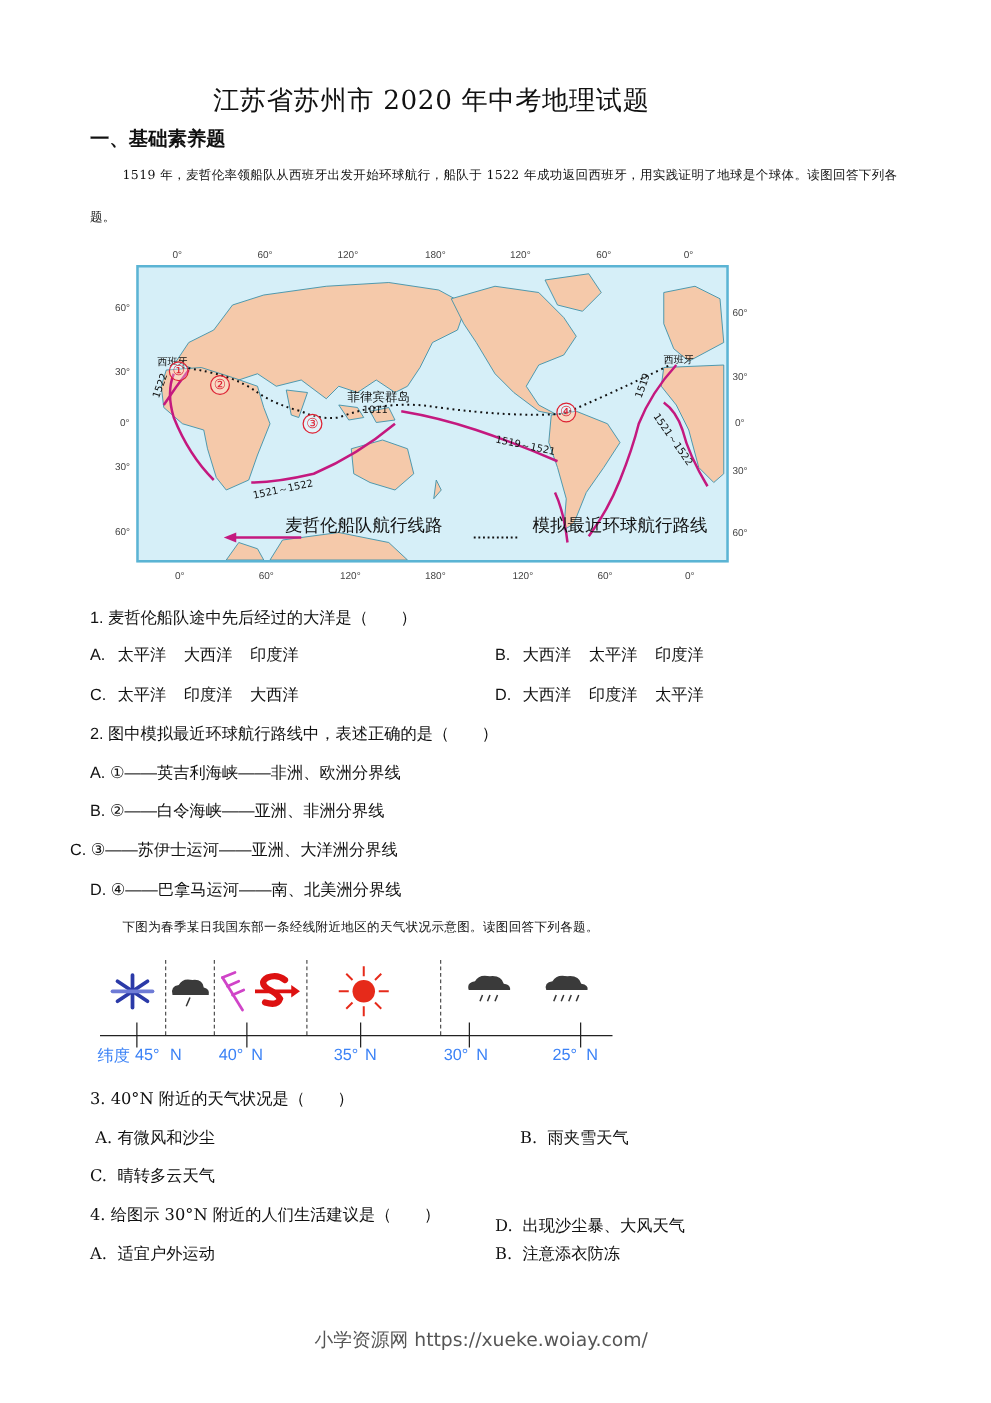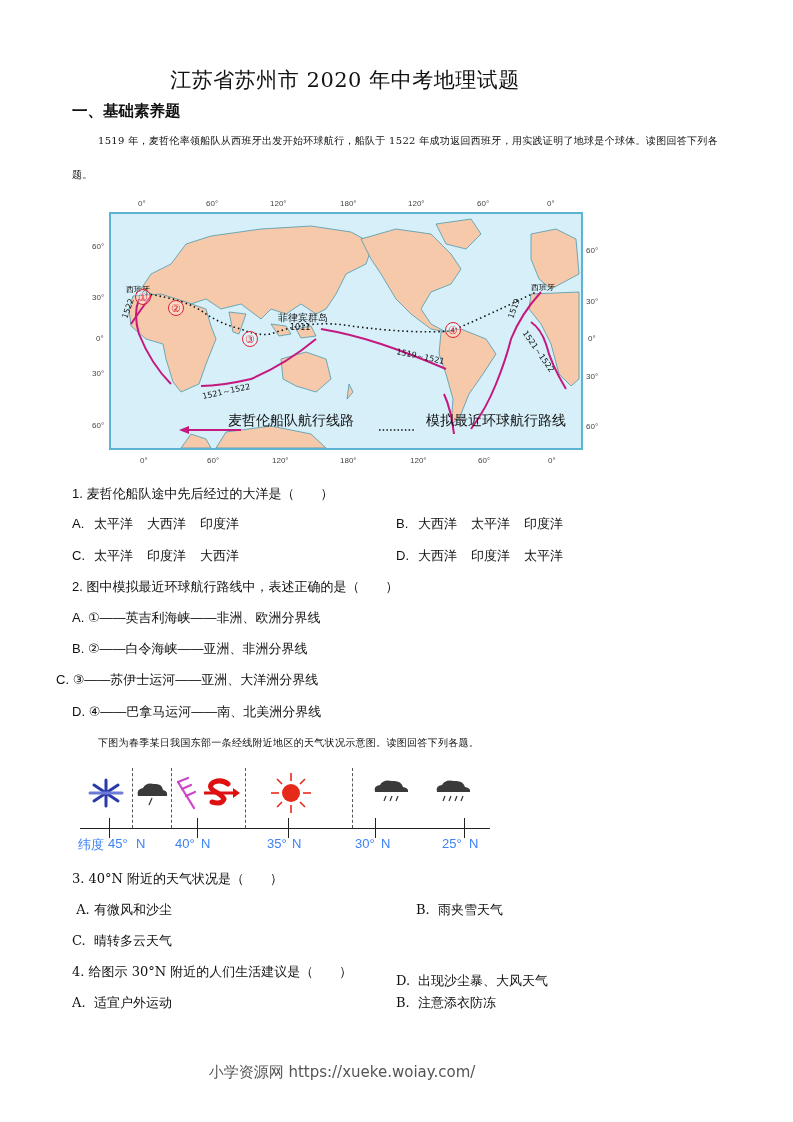--- a/index.html
+++ b/index.html
@@ -47,21 +47,21 @@
   
   .wx { position: absolute; left: 72px; top: 766px; width: 430px; height: 92px; }
   .wx-axis { position: absolute; left: 8px; top: 62px; width: 410px; height: 0; border-top: 1.5px solid #222; }
   .wx-tick { position: absolute; top: 52px; width: 0; height: 20px; border-left: 1.5px solid #222; }
   .wx-div { position: absolute; top: 2px; height: 60px; width: 0; border-left: 1.5px dashed #555; }
   .wx-lbl { position: absolute; top: 70px; font-size: 13px; font-family: "Liberation Sans", sans-serif; color: #3b82f6; }
   .wx-icon { position: absolute; }
 
   .footer {
     position: absolute; left: 0; width: 684px; top: 1063px; text-align: center;
-    font-size: 15px; color: #555; font-family: "DejaVu Sans", sans-serif;
+    font-size: 15px; color: #555; font-family: "DejaVu Sans", sans-serif; padding-left: 43px;
   }
 </style>
 </head>
 <body>
 
 <div class="title">江苏省苏州市 2020 年中考地理试题</div>
 <div class="section">一、基础素养题</div>
 <div class="para" style="top:124px;">1519 年，麦哲伦率领船队从西班牙出发开始环球航行，船队于 1522 年成功返回西班牙，用实践证明了地球是个球体。读图回答下列各题。</div>
 
 <div class="map-wrap">

